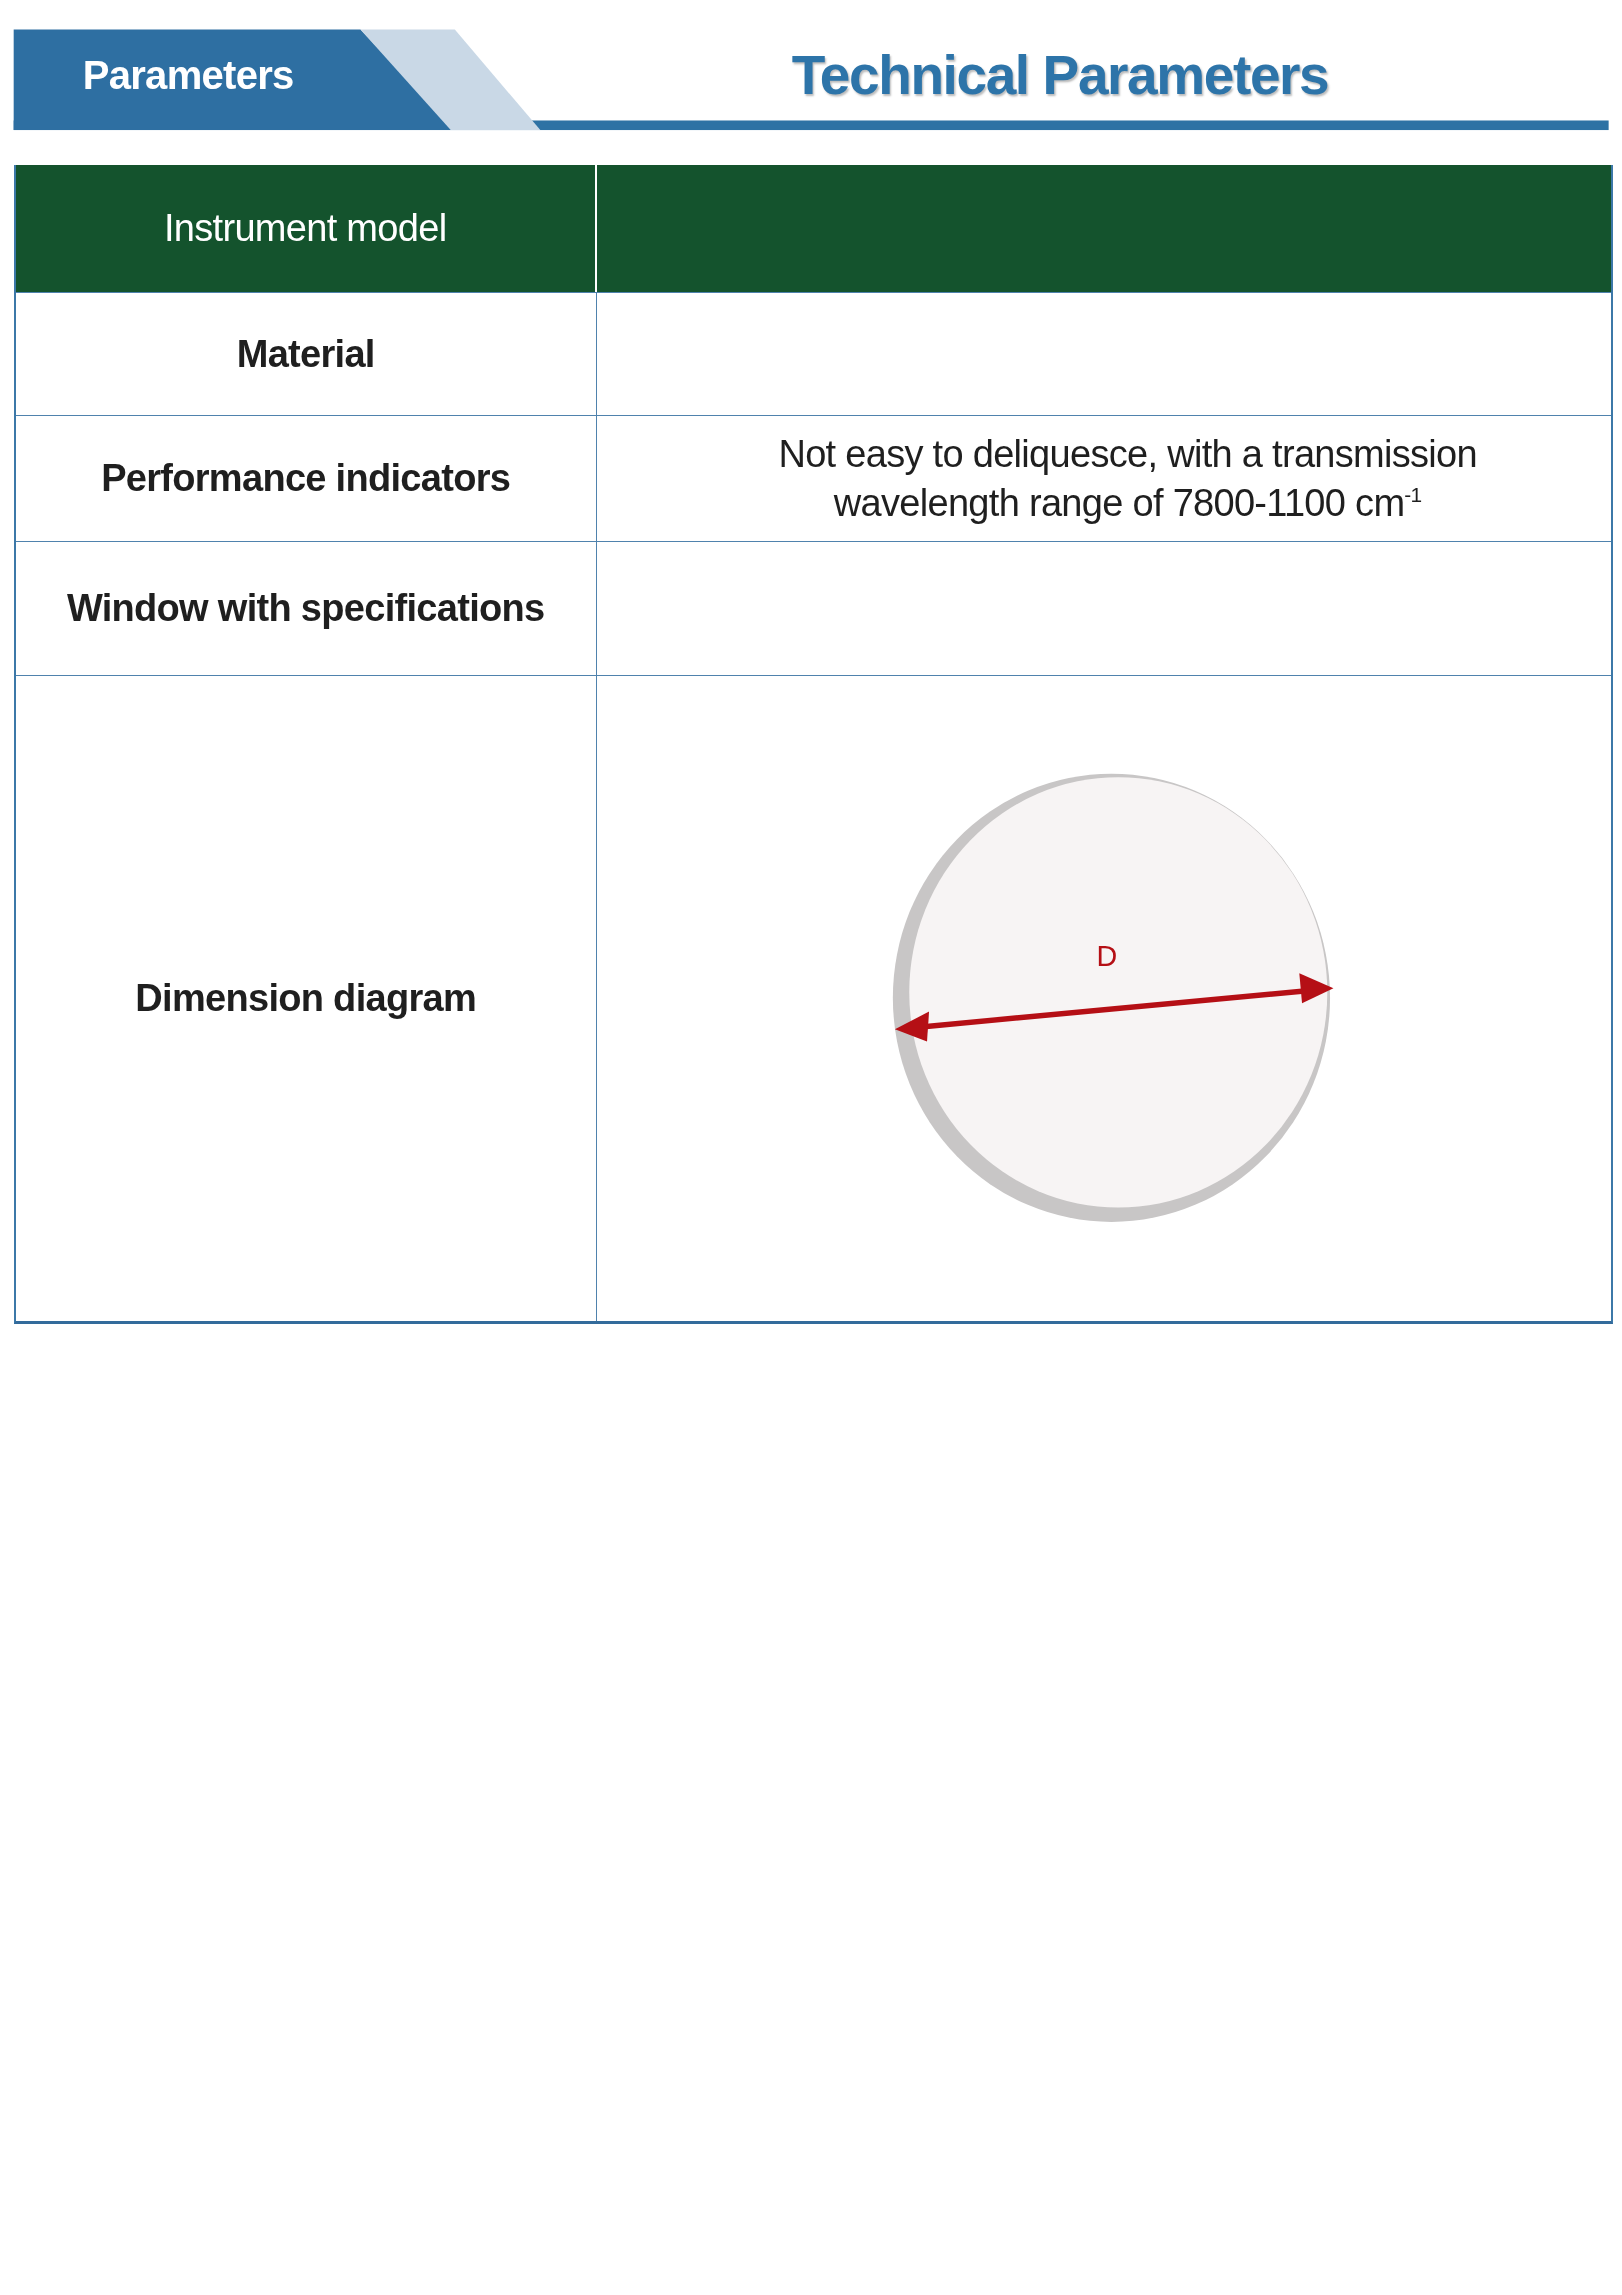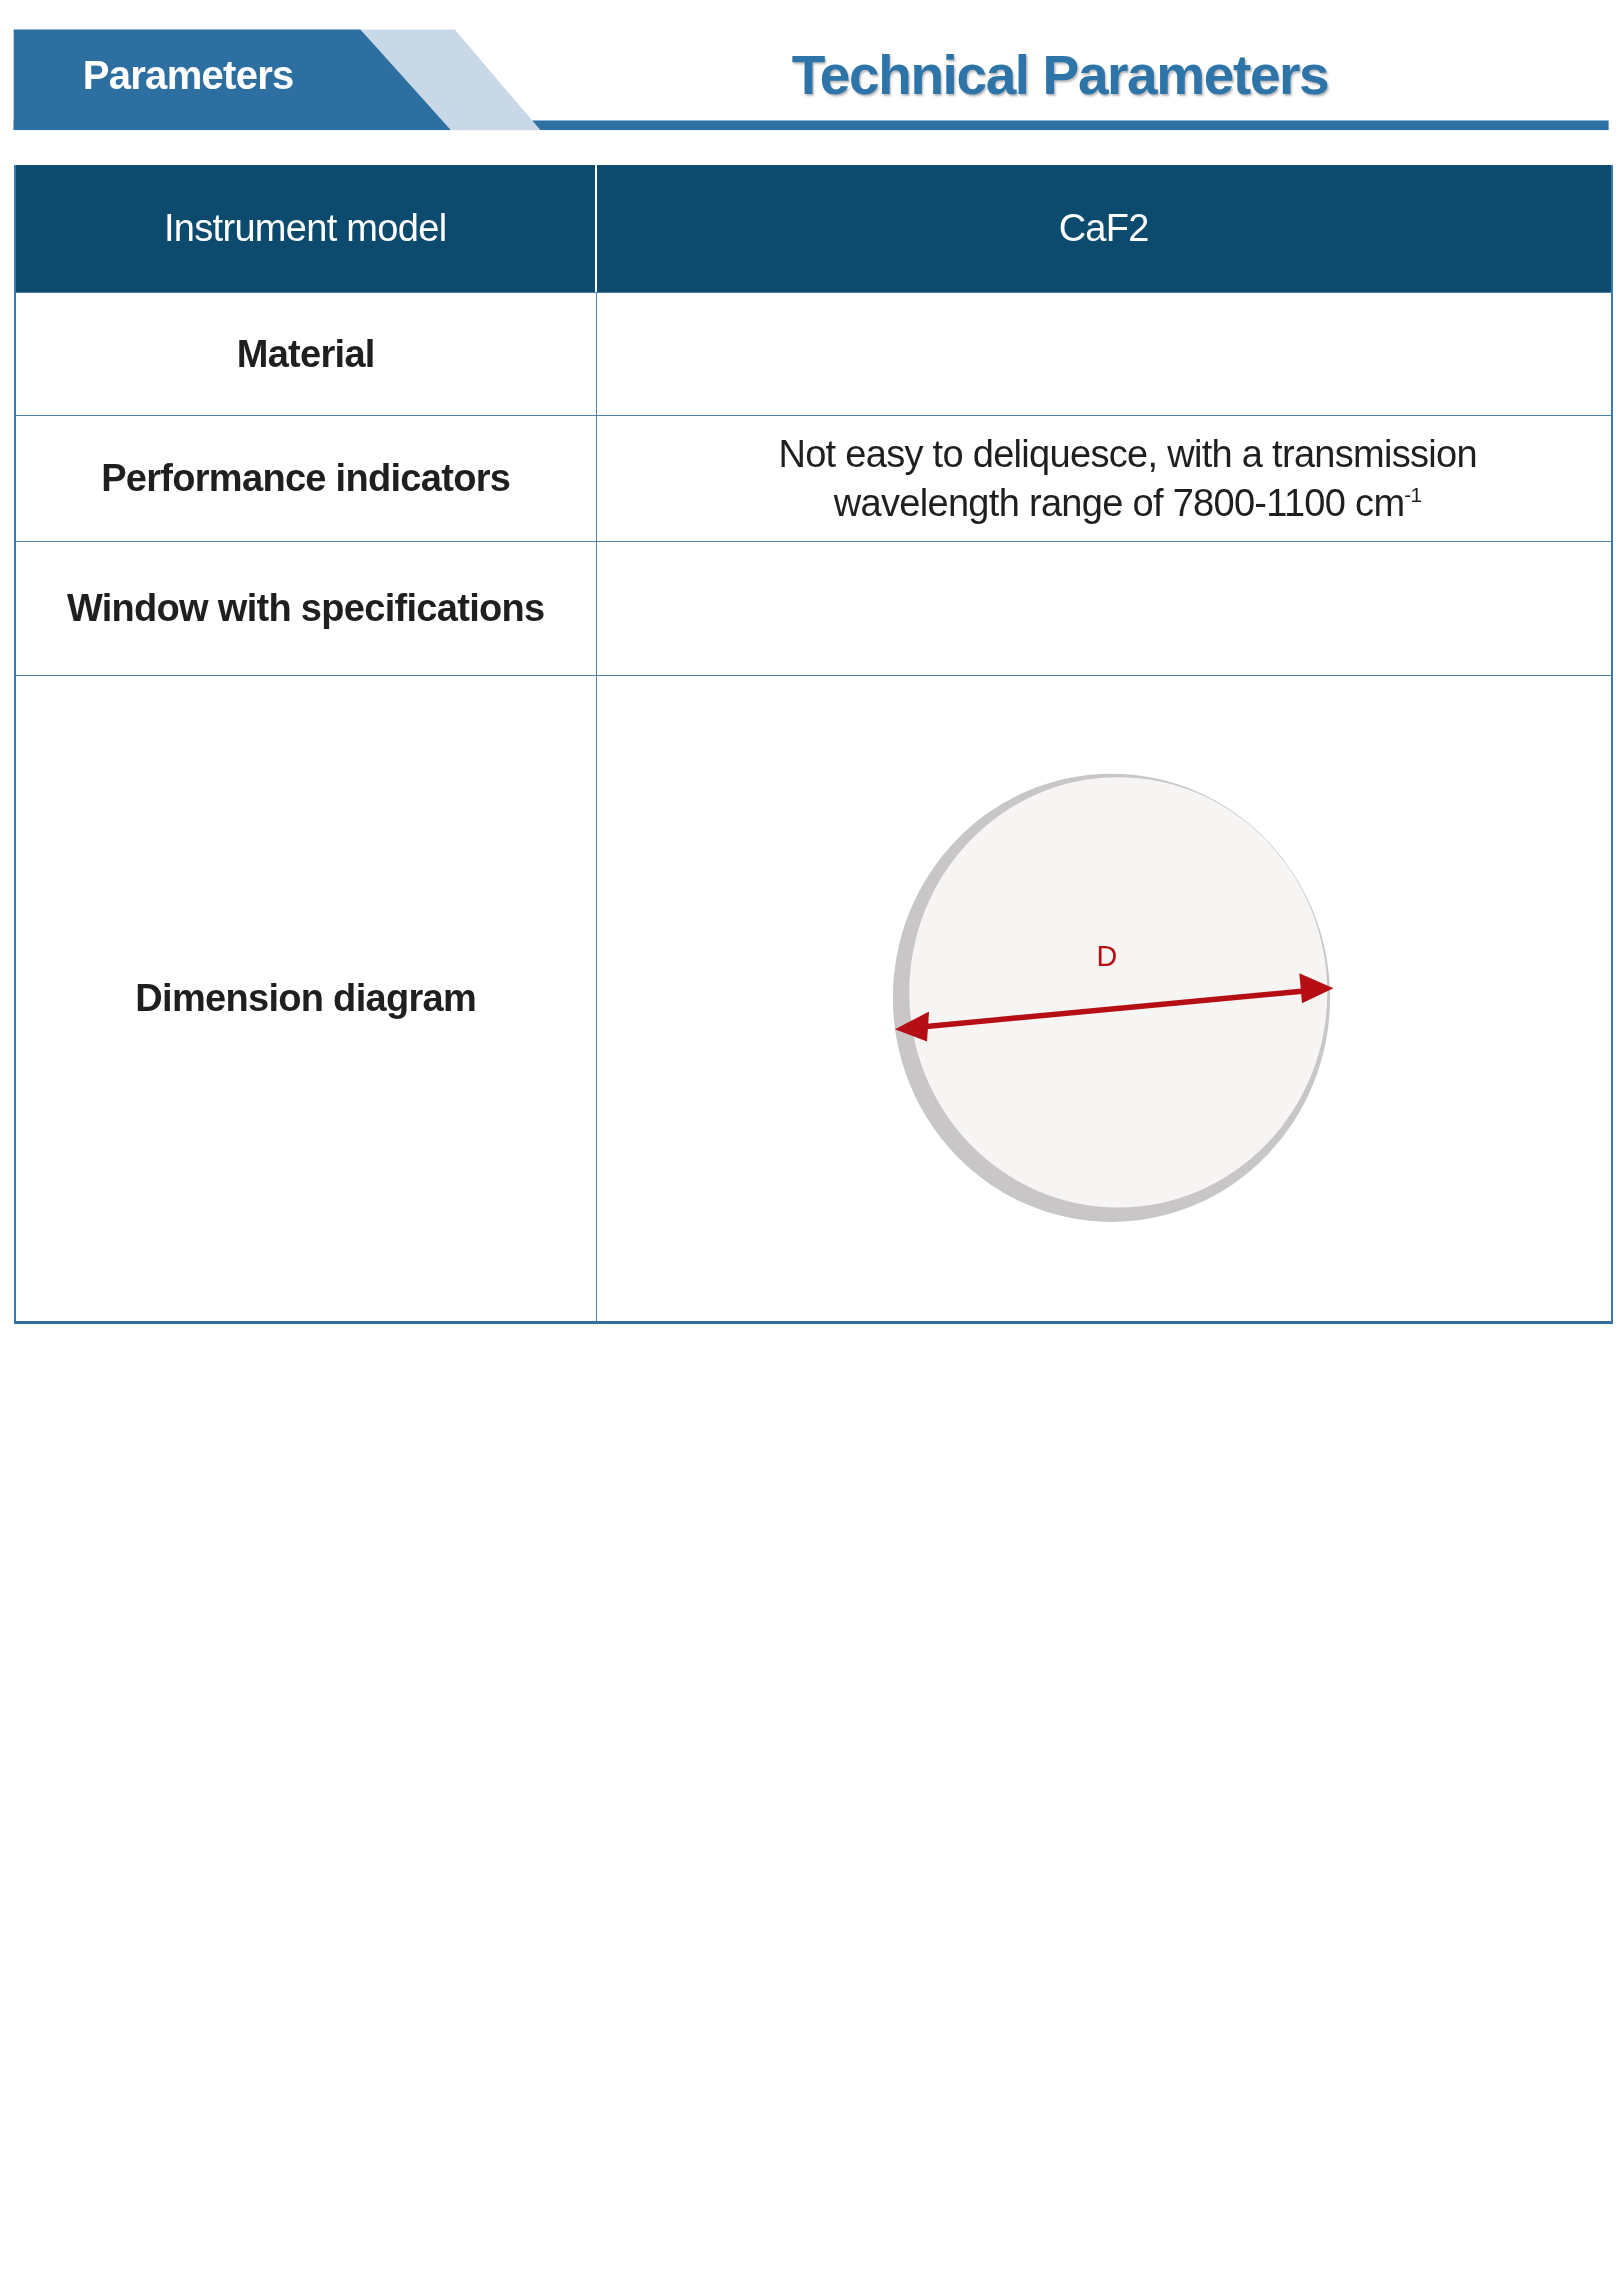--- a/index.html
+++ b/index.html
@@ -37,21 +37,21 @@
   .t-row{display:flex;width:100%;}
   .t-row.body{border-top:1.4px solid #4f82ad;}
   .cell{
     display:flex;align-items:center;justify-content:center;
     text-align:center;box-sizing:border-box;
     font-size:38px;font-weight:300;letter-spacing:-0.7px;color:#1f1f1f;
     line-height:1.28;
   }
   .cell.left{width:581px;flex:0 0 581px;border-right:1.4px solid #4f82ad;font-weight:bold;}
   .cell.right{flex:1;}
-  .t-row.header{background:#0c4a6e;height:127px;}
+  .t-row.header{background:#14532d;height:127px;}
   .t-row.header .cell{color:#ffffff;font-weight:400;}
   .t-row.header .cell.left{border-right:2.1px solid #ffffff;}
   .row-material{height:122px;}
   .row-perf{height:125px;gap:48px;}
   .row-spec{height:133px;}
   .row-diagram{height:645px;}
   sup.inv{font-size:0.55em;vertical-align:super;line-height:0;}
 
   
   .diagram-wrap{position:relative;width:100%;height:100%;}
@@ -71,21 +71,20 @@
     <polygon points="527,43 665,43 790,190 659,190" fill="#c9d8e6"></polygon>
   </svg>
 
   <div class="banner-label">Parameters</div>
   <div class="page-title">Technical Parameters</div>
 
   <div class="spec-table">
 
     <div class="t-row header">
       <div class="cell left">Instrument model</div>
-      <div class="cell right">CaF2</div>
     </div>
 
     <div class="t-row body row-material">
       <div class="cell left">Material</div>
     </div>
 
     <div class="t-row body row-perf">
       <div class="cell left">Performance indicators</div>
       <div class="cell right">
         <div style="max-width:855px;">

